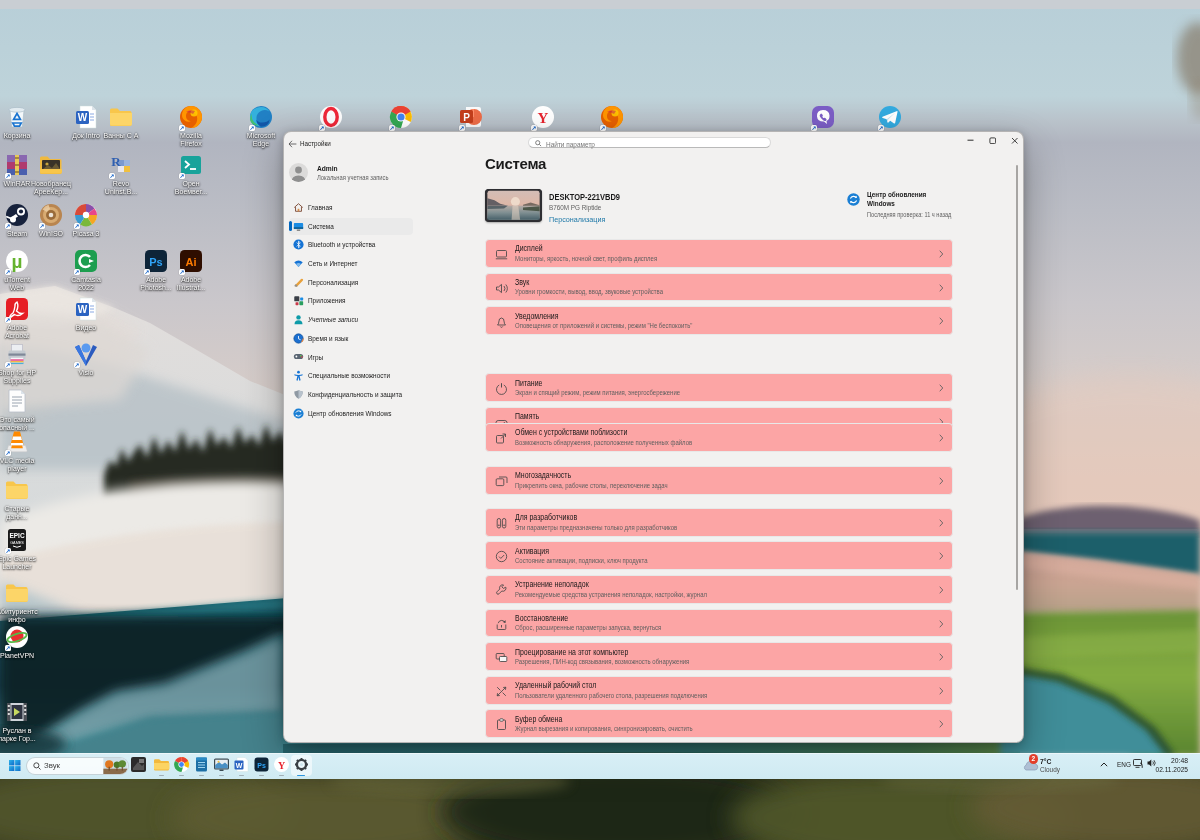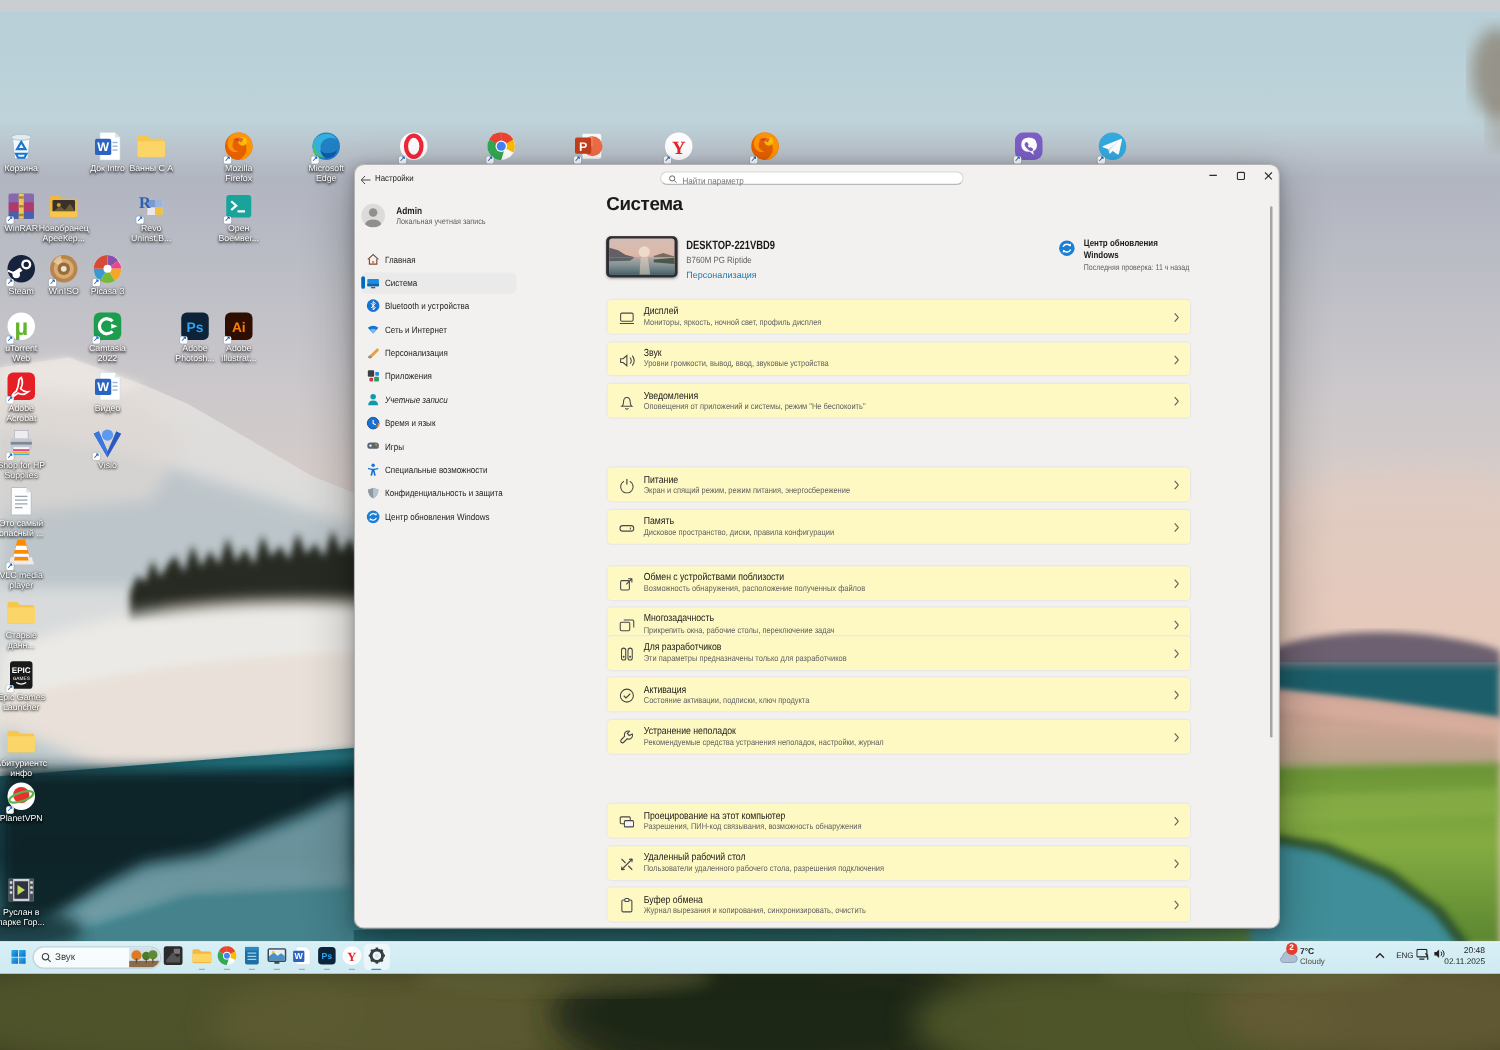--- a/index.html
+++ b/index.html
@@ -7,21 +7,21 @@
   .dic{position:absolute;width:68px;margin-left:-34px;text-align:center;z-index:3;}
   .dic .ic{width:27px;height:27px;margin:0 auto;position:relative;}
   .dic .ic svg{display:block;margin:0 auto;}
   .dic .lb{margin-top:1px;font-size:7px;line-height:8px;color:#fff;text-shadow:0 1px 2px rgba(0,0,0,.9),0 0 2px rgba(0,0,0,.7);}
   .sc{position:absolute;left:1px;bottom:0px;width:6.5px;height:6.5px;background:#fff;border-radius:1.5px;box-shadow:0 0 1px rgba(0,0,0,.45);}
   .sc:after{content:"\2197";position:absolute;left:0;top:0;width:7px;height:7px;
     font-size:5.8px;line-height:7px;text-align:center;color:#1060c8;font-weight:bold;}
   .nav{position:absolute;left:5px;width:124px;height:17px;border-radius:4px;}
   .nav .t{position:absolute;left:19px;top:4.2px;font-size:7.3px;color:#1c1c1c;white-space:nowrap;transform:scaleX(.88);transform-origin:0 50%;}
   .nav svg{position:absolute;left:4px;top:3px;}
-  .row{position:absolute;left:201px;width:468px;background:#fef9c3;border:0.7px solid #e8e8e8;border-radius:4px;box-sizing:border-box;}
+  .row{position:absolute;left:201px;width:468px;background:#fca5a5;border:0.7px solid #e8e8e8;border-radius:4px;box-sizing:border-box;}
   .row .tt{position:absolute;left:28.5px;top:4.4px;font-size:8.2px;color:#191919;white-space:nowrap;transform:scaleX(.85);transform-origin:0 50%;}
   .row .st{position:absolute;left:28.5px;top:14.8px;font-size:6.8px;color:#5f5f5f;white-space:nowrap;transform:scaleX(.88);transform-origin:0 50%;}
   .row .ci{position:absolute;left:9px;top:8px;}
   .row .ch{position:absolute;right:9px;top:10px;}
   .tb{position:absolute;top:756px;width:17px;height:17px;z-index:6;}
   .tb svg{display:block;margin:0 auto;}
   .tdash{position:absolute;top:774.5px;width:5px;height:1.6px;border-radius:1px;background:#9aa5aa;opacity:.85;z-index:6;}
 </style>
 </head>
 <body>
@@ -735,32 +735,32 @@
       <svg class="ci" width="13" height="13" viewBox="0 0 13 13">
         <path d="M4.2,3 a5,5 0 1 0 4.6,0" fill="none" stroke="#474747" stroke-width="0.85"></path>
         <line x1="6.5" y1="1.2" x2="6.5" y2="5.5" stroke="#474747" stroke-width="0.95"></line>
       </svg>
       <div class="tt">Питание</div>
       <div class="st">Экран и спящий режим, режим питания, энергосбережение</div>
       <svg class="ch" width="4.5" height="8" viewBox="0 0 5 9">
         <path d="M0.8,0.8 L4.2,4.5 L0.8,8.2" fill="none" stroke="#606060" stroke-width="1"></path>
       </svg>
     </div>
-<div class="row" style="top:320px;height:28.8px;">
+<div class="row" style="top:291px;height:28.8px;">
       <svg class="ci" width="13" height="13" viewBox="0 0 13 13">
         <rect x="1.5" y="3.5" width="7" height="7.5" rx="1" fill="none" stroke="#474747" stroke-width="0.85"></rect>
         <path d="M6,6.5 l4.5,-4.5 M7.5,2 h3 v3" fill="none" stroke="#474747" stroke-width="0.85"></path>
       </svg>
       <div class="tt">Обмен с устройствами поблизости</div>
       <div class="st">Возможность обнаружения, расположение полученных файлов</div>
       <svg class="ch" width="4.5" height="8" viewBox="0 0 5 9">
         <path d="M0.8,0.8 L4.2,4.5 L0.8,8.2" fill="none" stroke="#606060" stroke-width="1"></path>
       </svg>
     </div>
-<div class="row" style="top:353px;height:28.8px;text-decoration:underline;">
+<div class="row" style="top:334px;height:28.8px;text-decoration:underline;">
       <svg class="ci" width="13" height="13" viewBox="0 0 13 13">
         <rect x="1.2" y="3.8" width="7.6" height="6.8" rx="1" fill="none" stroke="#474747" stroke-width="0.85"></rect>
         <path d="M4,2 h7 q1,0 1,1 v5" fill="none" stroke="#474747" stroke-width="0.85"></path>
       </svg>
       <div class="tt">Многозадачность</div>
       <div class="st">Прикрепить окна, рабочие столы, переключение задач</div>
       <svg class="ch" width="4.5" height="8" viewBox="0 0 5 9">
         <path d="M0.8,0.8 L4.2,4.5 L0.8,8.2" fill="none" stroke="#606060" stroke-width="1"></path>
       </svg>
     </div>
@@ -787,20 +787,33 @@
       <svg class="ch" width="4.5" height="8" viewBox="0 0 5 9">
         <path d="M0.8,0.8 L4.2,4.5 L0.8,8.2" fill="none" stroke="#606060" stroke-width="1"></path>
       </svg>
     </div>
 <div class="row" style="top:443.0px;height:28.8px;">
       <svg class="ci" width="13" height="13" viewBox="0 0 13 13">
         <path d="M10.8,3.2 a3,3 0 0 1 -4,3.8 L4,9.8 a1.4,1.4 0 0 1 -2,-2 L4.8,5 a3,3 0 0 1 3.8,-4 L6.8,2.8 l1.6,1.6 Z" fill="none" stroke="#474747" stroke-width="0.85"></path>
       </svg>
       <div class="tt">Устранение неполадок</div>
       <div class="st">Рекомендуемые средства устранения неполадок, настройки, журнал</div>
+      <svg class="ch" width="4.5" height="8" viewBox="0 0 5 9">
+        <path d="M0.8,0.8 L4.2,4.5 L0.8,8.2" fill="none" stroke="#606060" stroke-width="1"></path>
+      </svg>
+    </div>
+<div class="row" style="top:476.6px;height:28.8px;">
+      <svg class="ci" width="13" height="13" viewBox="0 0 13 13">
+        <path d="M2.2,6.5 v4 q0,1 1,1 h6.6 q1,0 1,-1 v-4" fill="none" stroke="#474747" stroke-width="0.85"></path>
+        <path d="M3.2,5.2 a3.6,3.6 0 0 1 6.8,-0.6" fill="none" stroke="#474747" stroke-width="0.85"></path>
+        <path d="M10.8,2.2 l-0.5,2.8 l-2.5,-1.1 Z" fill="#474747"></path>
+        <line x1="6.5" y1="7" x2="6.5" y2="9.5" stroke="#474747" stroke-width="0.85"></line>
+      </svg>
+      <div class="tt">Восстановление</div>
+      <div class="st">Сброс, расширенные параметры запуска, вернуться</div>
       <svg class="ch" width="4.5" height="8" viewBox="0 0 5 9">
         <path d="M0.8,0.8 L4.2,4.5 L0.8,8.2" fill="none" stroke="#606060" stroke-width="1"></path>
       </svg>
     </div>
 <div class="row" style="top:510.2px;height:28.8px;">
       <svg class="ci" width="13" height="13" viewBox="0 0 13 13">
         <rect x="1.2" y="2.5" width="8" height="5.5" rx="0.8" fill="none" stroke="#474747" stroke-width="0.85"></rect>
         <rect x="4.5" y="5.5" width="7.3" height="5" rx="0.8" fill="#f5f5f5" stroke="#474747" stroke-width="0.85"></rect>
       </svg>
       <div class="tt">Проецирование на этот компьютер</div>

